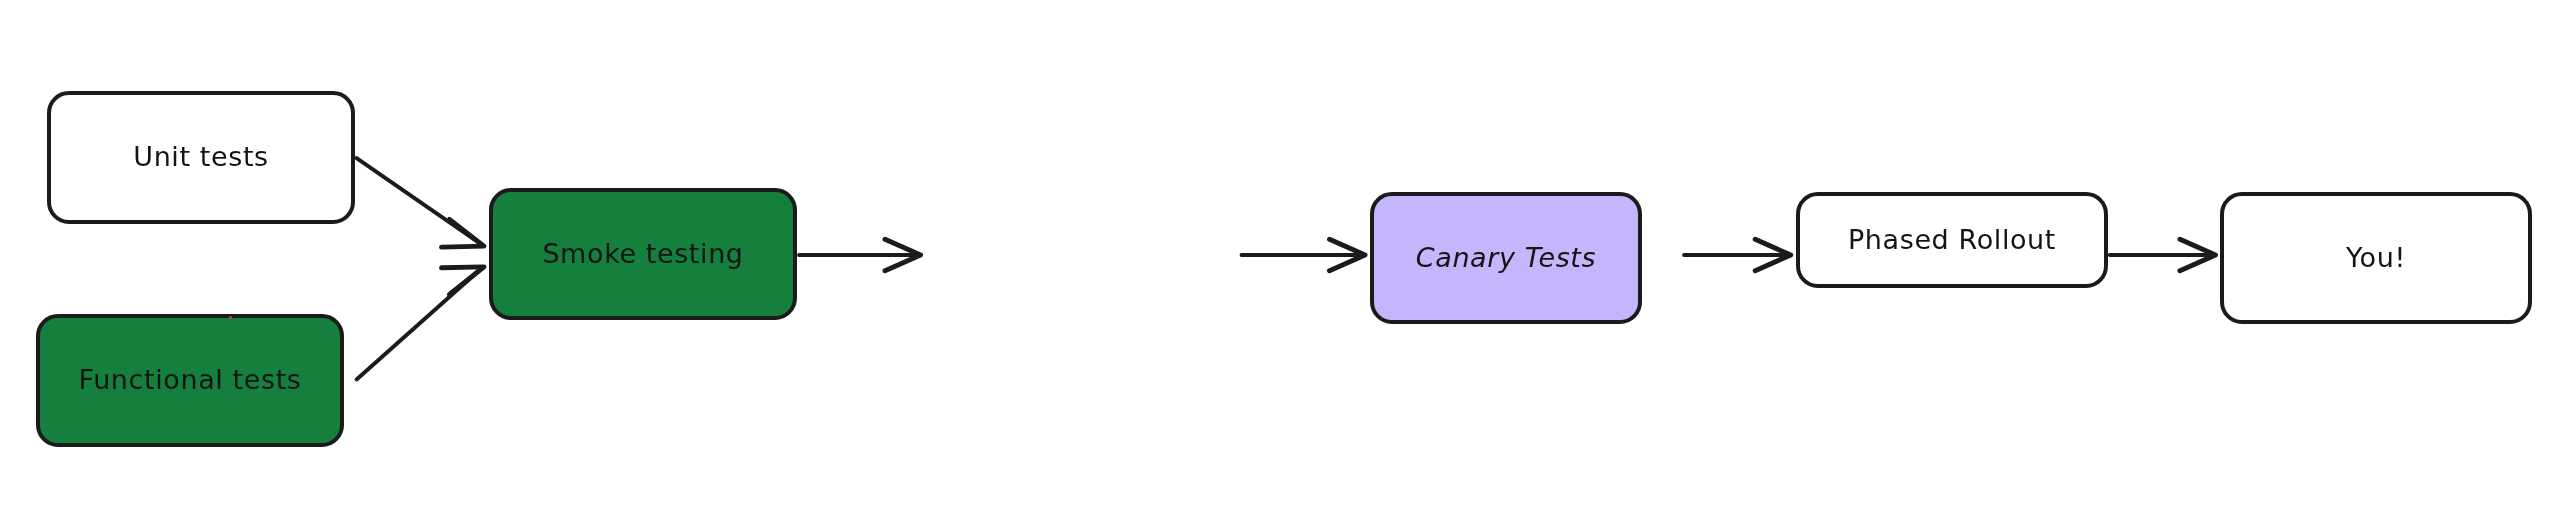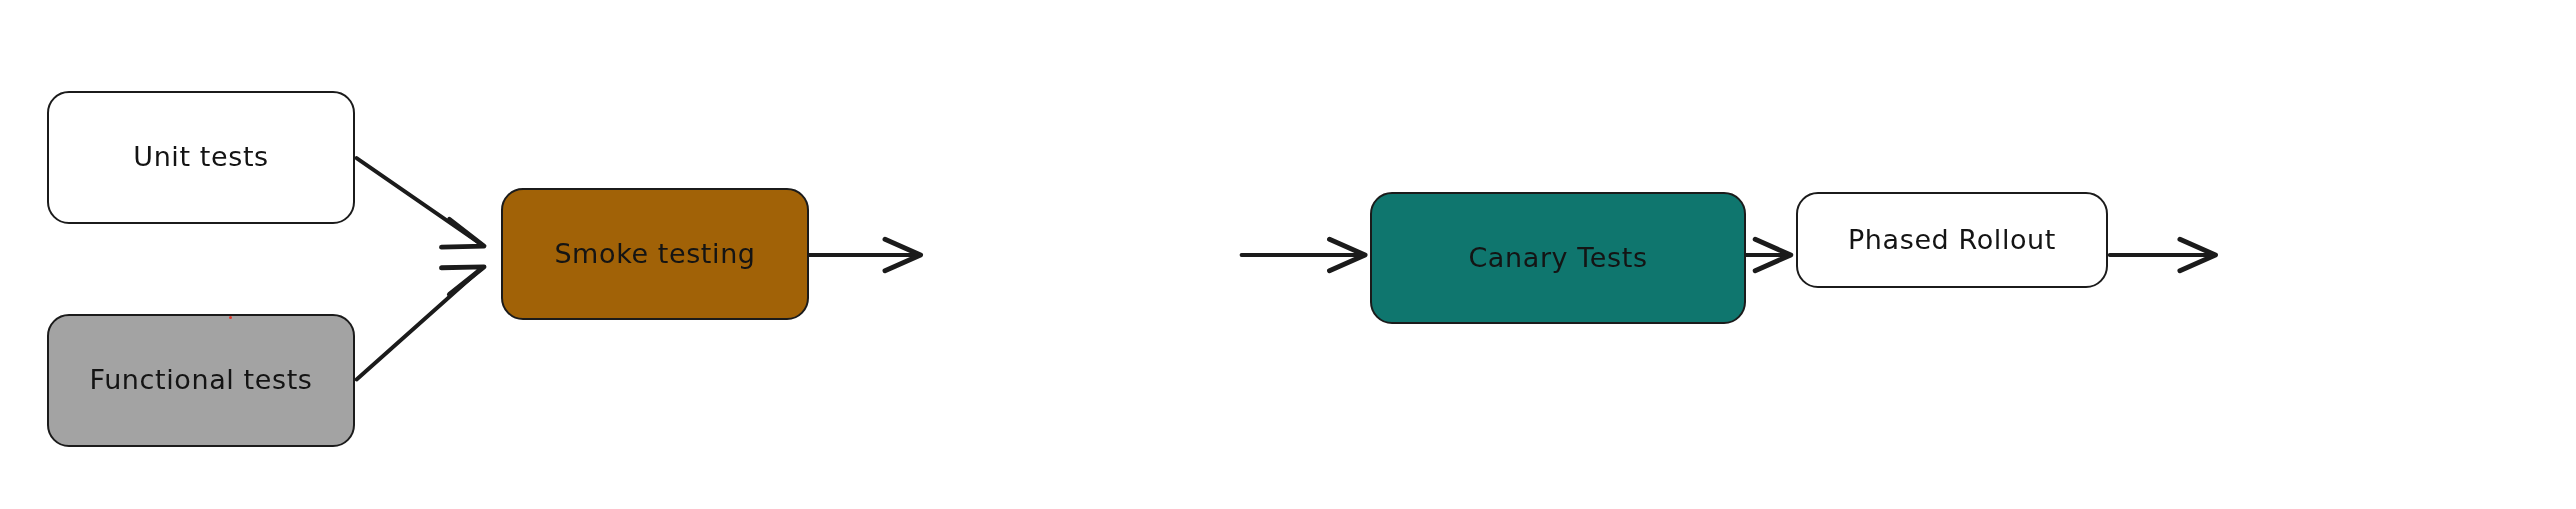--- a/index.html
+++ b/index.html
@@ -21,21 +21,21 @@
     position: absolute;
     left: 0;
     top: 0;
     width: 2576px;
     height: 510px;
   }
   .node {
     position: absolute;
     box-sizing: border-box;
     background: #ffffff;
-    border: 2px solid #ef4444;
+    border: 4px solid #ef4444;
     border-radius: 22px;
     display: flex;
     align-items: center;
     justify-content: center;
     text-align: center;
     z-index: 2;
   }
   .node-label {
     font-family: "DejaVu Sans", sans-serif;
     font-size: 27px;
@@ -93,34 +93,37 @@
         <path d="M 2207 242 L 2243 258 L 2207 274" fill="none" stroke-width="5"></path>
       </g>
 
     </g>
   </svg>
 
   <div class="node" style="left: 47px; top: 91px; width: 308px; height: 133px; border-color: rgb(27, 27, 27); background: rgb(255, 255, 255);">
     <span class="node-label" style="color: rgb(20, 20, 20);">Unit tests</span>
   </div>
 
-  <div class="node" style="left: 47px; top: 314px; width: 308px; height: 133px; border-color: rgb(27, 27, 27); background: #a3a3a3;">
+  <div class="node" style="left: 36px; top: 314px; width: 308px; height: 133px; border-color: rgb(27, 27, 27); background: #15803d;">
     <span class="node-label" style="color: rgb(20, 20, 20);">Functional tests</span>
   </div>
 
-  <div class="node" style="left: 489px; top: 188px; width: 308px; height: 132px; border-color: rgb(27, 27, 27); background: #a16207; margin-left: 12px;">
+  <div class="node" style="left: 489px; top: 188px; width: 308px; height: 132px; border-color: rgb(27, 27, 27); background: #15803d;">
     <span class="node-label" style="color: rgb(20, 20, 20);">Smoke testing</span>
   </div>
 
 
-  <div class="node" style="left: 1370px; top: 192px; width: 376px; height: 132px; border-color: rgb(27, 27, 27); background: #0f766e;">
+  <div class="node" style="left: 1370px; top: 192px; width: 272px; height: 132px; border-color: rgb(27, 27, 27); background: #c4b5fd; font-style: italic;">
     <span class="node-label" style="color: rgb(20, 20, 20);">Canary Tests</span>
   </div>
 
   <div class="node" style="left: 1796px; top: 192px; width: 312px; height: 96px; border-color: rgb(27, 27, 27); background: rgb(255, 255, 255);">
     <span class="node-label" style="color: rgb(20, 20, 20);">Phased Rollout</span>
   </div>
 
+  <div class="node" style="left: 2220px; top: 192px; width: 312px; height: 132px; border-color: rgb(27, 27, 27); background: rgb(255, 255, 255);">
+    <span class="node-label" style="color: rgb(20, 20, 20);">You!</span>
+  </div>
 
   <div class="artifact-dot" style="left:229px; top:316px;"></div>
 
 </div>
 
 
 </body></html>

